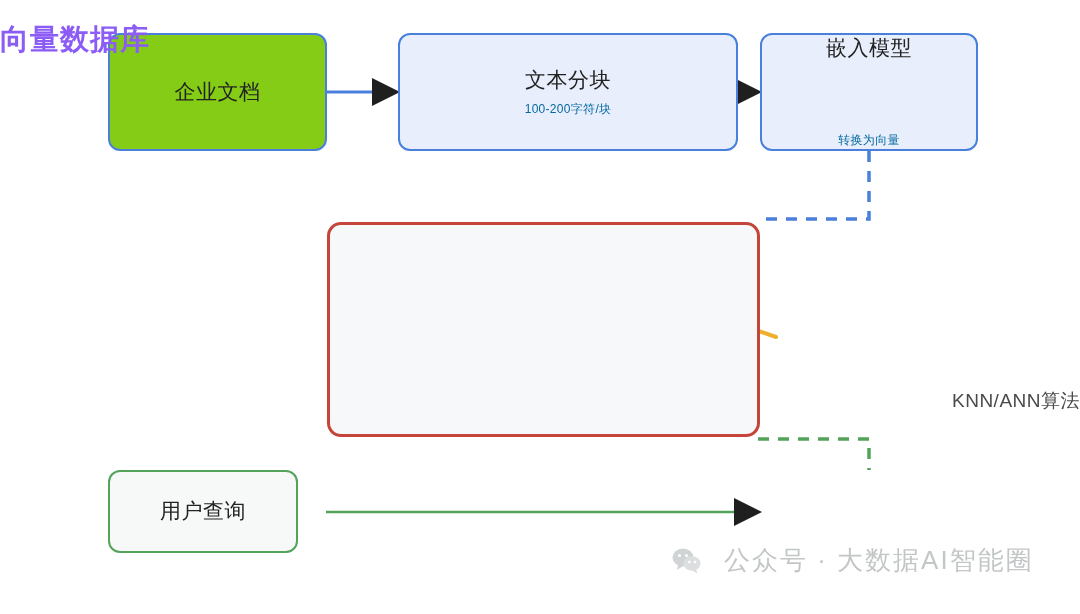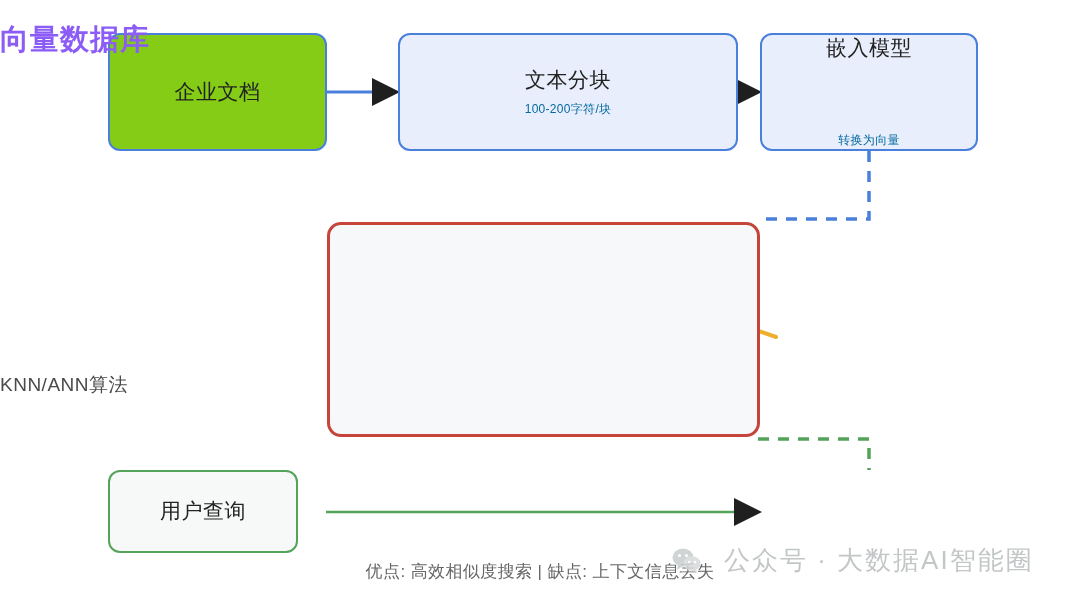--- a/index.html
+++ b/index.html
@@ -82,22 +82,22 @@
     position: absolute;
     left: 0; right: 0; top: 20px;
     text-align: left;
     color: #8b5cf6;
     font-size: 29px;
     font-weight: bold;
     letter-spacing: 1px;
   }
   #knn-label {
     position: absolute;
-    left: 0; right: 0; top: 372px;
-    text-align: left;
+    left: 0; right: 0; top: 388px;
+    text-align: right;
     color: #4a4a4a;
     font-size: 19px;
     letter-spacing: 0.5px;
   }
 
   svg.overlay {
     position: absolute;
     left: 0; top: 0;
     width: 1080px; height: 614px;
     pointer-events: none;
@@ -195,21 +195,20 @@
 
   <div id="box-vector-db"></div>
   <div id="vector-db-title">向量数据库</div>
   <div id="knn-label">KNN/ANN算法</div>
 
   <div class="node-box" id="box-user-query">
     <div class="box-title">用户查询</div>
   </div>
 
 
-  <div id="caption">优点: 高效相似度搜索 | 缺点: 上下文信息丢失</div>
 
   <div id="watermark">
     <svg class="wechat-icon" width="30" height="26" viewBox="0 0 30 26">
       <ellipse cx="11" cy="9.5" rx="10.5" ry="9" fill="#c9cdce"></ellipse>
       <polygon points="6,16 5,22 11,18" fill="#c9cdce"></polygon>
       <circle cx="7.5" cy="7.5" r="1.6" fill="#ffffff"></circle>
       <circle cx="14.5" cy="7.5" r="1.6" fill="#ffffff"></circle>
       <ellipse cx="20" cy="15.5" rx="8.5" ry="7.3" fill="#d7dadb"></ellipse>
       <polygon points="24,21 25.5,25.5 20,22.5" fill="#d7dadb"></polygon>
       <circle cx="17.3" cy="14" r="1.3" fill="#ffffff"></circle>

